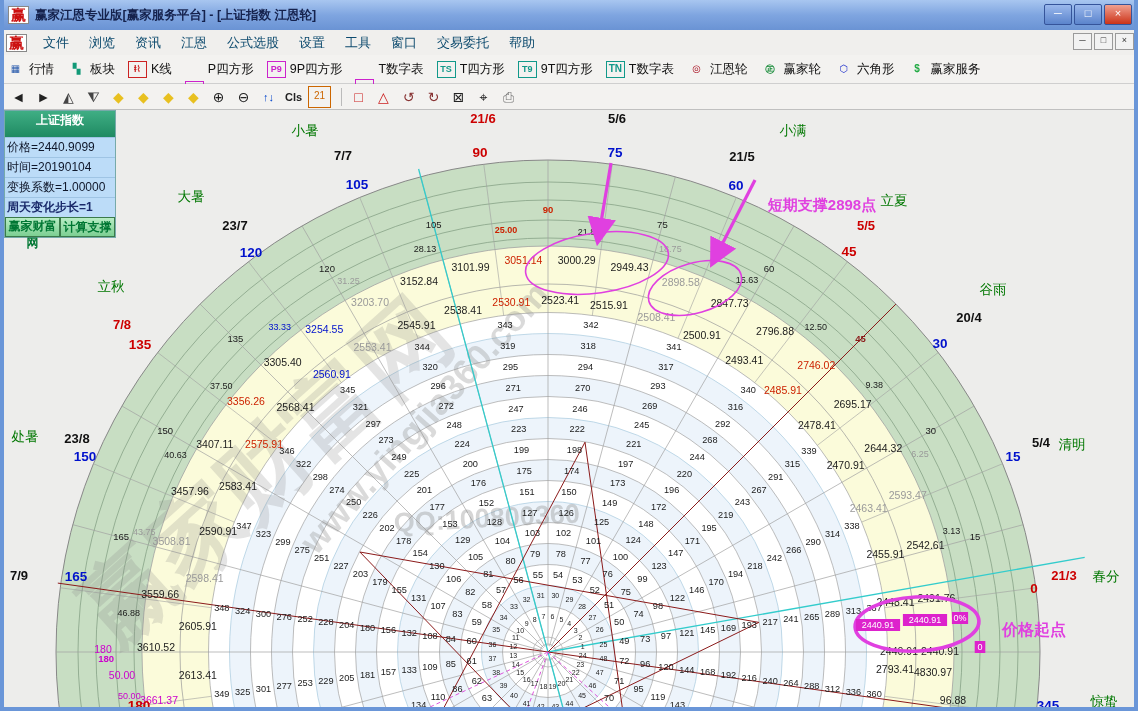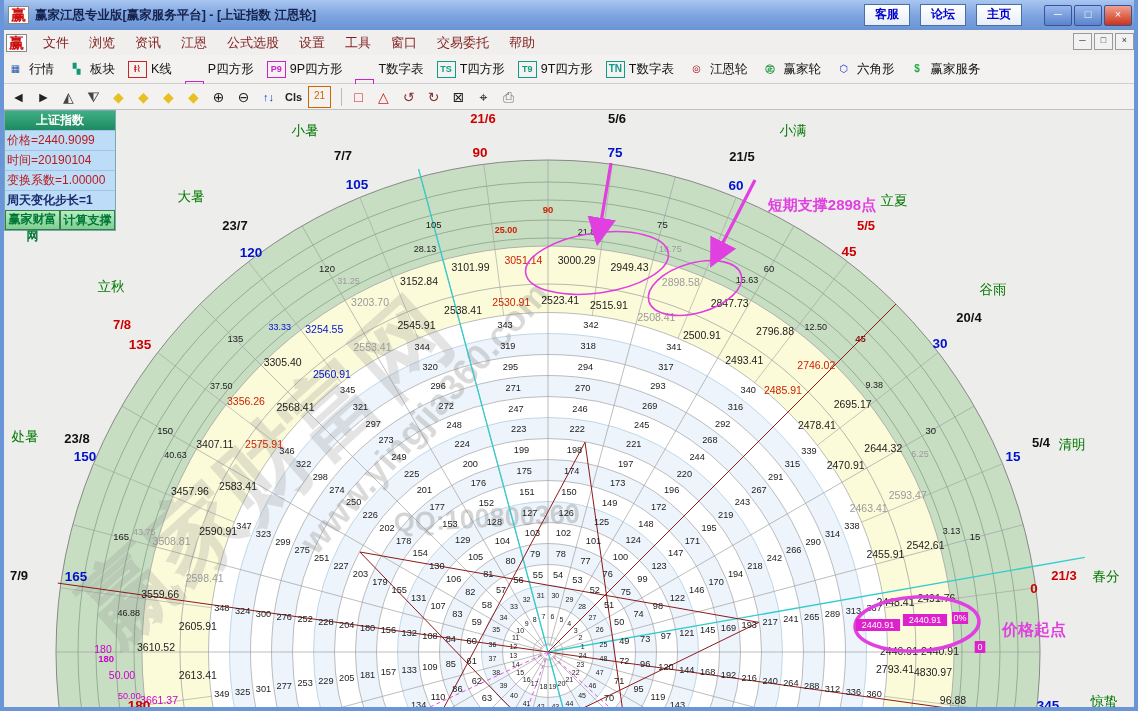--- a/index.html
+++ b/index.html
@@ -13,60 +13,55 @@
     padding:0 2px;border:1px solid #888;line-height:16px;}
   .title-text{font-size:12.5px;font-weight:bold;color:#15224d;}
   .tb-right{position:absolute;right:6px;top:4px;display:flex;gap:4px;align-items:center;}
   .linkbtn{width:44px;height:20px;background:linear-gradient(#ffffff,#e8eef8);border:1px solid #4a6ea8;
     color:#0000cc;font-size:12px;font-weight:bold;text-align:center;line-height:19px;cursor:pointer;}
   .winbtn{width:26px;height:19px;border:1px solid #35549a;border-radius:2px;color:#fff;font-size:11px;
     text-align:center;line-height:17px;background:linear-gradient(#9ab8ec,#5b84cc);cursor:pointer;}
   .winbtn.close{background:linear-gradient(#f0a090,#cc3318);}
   .menubar{position:absolute;left:0;top:30px;width:1138px;height:25px;background:#f0efed;
     border-bottom:1px solid #c8c8c8;display:flex;align-items:center;}
-  .menu-item{font-size:13px;color:#7f1d1d;padding:0 10px;cursor:pointer;}
+  .menu-item{font-size:13px;color:#0c4a6e;padding:0 10px;cursor:pointer;}
   .mdi-ctrls{position:absolute;right:4px;top:33px;display:flex;gap:2px;}
   .mdibtn{width:17px;height:15px;border:1px solid #9a9a9a;background:#f2f2f2;font-size:9px;
     text-align:center;line-height:13px;color:#333;cursor:pointer;}
   .toolbar{position:absolute;left:0;top:55px;width:1138px;height:29px;background:#f3f2f0;
     border-bottom:1px solid #cfcfcf;display:flex;align-items:center;padding-left:6px;box-sizing:border-box;}
   .tool{display:flex;align-items:center;gap:4px;margin-right:13px;cursor:pointer;font-size:12.5px;color:#111;}
   .tico{display:inline-block;min-width:17px;height:15px;font-size:10px;font-weight:bold;text-align:center;
     line-height:14px;border:1px solid transparent;}
   .toolbar2{position:absolute;left:0;top:84px;width:1138px;height:26px;background:#f3f2f0;
     border-bottom:1px solid #c0c0c0;display:flex;align-items:center;padding-left:8px;box-sizing:border-box;}
   .dtool{min-width:21px;height:20px;margin-right:4px;text-align:center;line-height:20px;font-size:14px;cursor:pointer;}
   .sep{width:1px;height:18px;background:#bbb;margin:0 6px;}
   
   .chart{position:absolute;left:4px;top:110px;width:1130px;height:597px;background:#ededeb;overflow:hidden;}
   
   .panel{position:absolute;left:4px;top:110px;width:110px;z-index:5;font-size:12px;border:1px solid #7aa;}
-  .panel .hdr{background:linear-gradient(#3fae84,#1f8a62);color:#fff;text-align:center;height:19px;line-height:19px;font-weight:bold;}
-  .panel .row{background:#bcdcf8;color:#b91c1c;height:19px;line-height:19px;padding-left:2px;
+  .panel .hdr{background:linear-gradient(#3fae84,#1f8a62);color:#fff;text-align:center;height:26px;line-height:19px;font-weight:bold;}
+  .panel .row{background:#bcdcf8;color:#0f172a;height:19px;line-height:19px;padding-left:2px;
     border-top:1px solid #9fc4e4;white-space:nowrap;overflow:hidden;}
   .panel .row.dark{color:#1a2a6a;font-weight:bold;}
   .panel .btns{display:flex;}
   .panel .btns button{flex:1;height:20px;background:linear-gradient(#b8ecc4,#7ccf92);border:1px solid #3a7a4a;
     font-size:12px;padding:0;cursor:pointer;color:#073;font-weight:bold;font-family:inherit;}
   .edge-b{position:absolute;left:0;bottom:0;width:1138px;height:4px;background:#6a96d8;}
   .edge-l{position:absolute;left:0;top:0;width:4px;height:711px;background:#6a96d8;}
   .edge-r{position:absolute;right:0;top:0;width:4px;height:711px;background:#6a96d8;}
 </style>
 </head>
 <body>
 
 <div class="titlebar">
   <span class="app-icon">赢</span>
   <span class="title-text">赢家江恩专业版[赢家服务平台] - [上证指数 江恩轮]</span>
   <div class="tb-right">
-    <span id="linkbtns" style="display:flex;gap:10px;margin-right:18px;">
-        <span class="linkbtn">客服</span>
-        <span class="linkbtn">论坛</span>
-        <span class="linkbtn">主页</span>
-      </span>
     <span id="winbtns" style="display:flex;gap:2px;">
         <span class="winbtn">─</span>
         <span class="winbtn">□</span>
         <span class="winbtn close">×</span>
       </span>
   </div>
 </div>
 
 <div class="menubar">
   <span class="app-icon" style="margin-left:6px;">赢</span>

